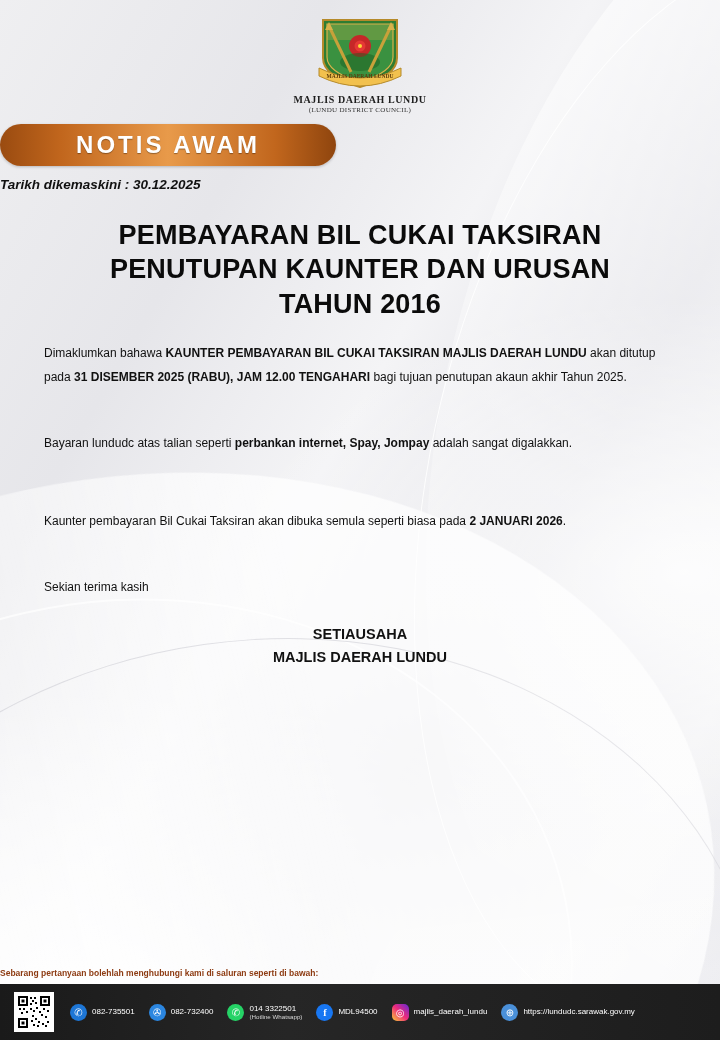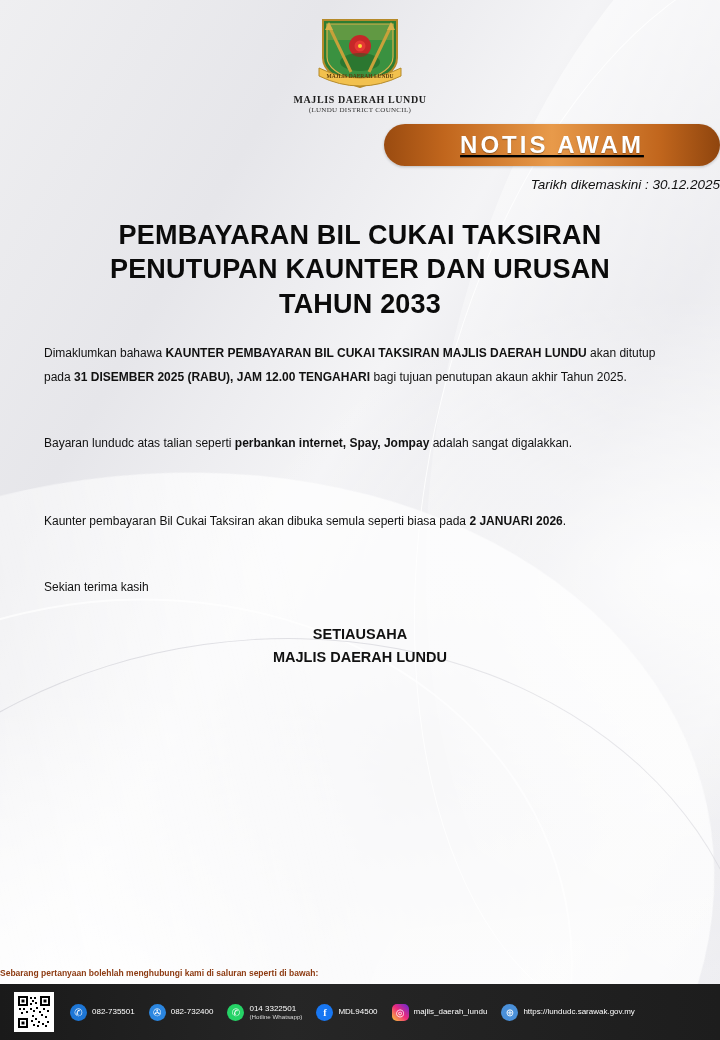--- a/index.html
+++ b/index.html
@@ -94,45 +94,44 @@
   .logo-sub .eng {
     font-size: 7px;
     font-weight: normal;
     letter-spacing: 0.3px;
     color: #333;
   }
 
   
   .banner-wrap {
     display: flex;
-    justify-content: flex-end;
+    justify-content: flex-start;
     margin-top: 10px;
-    text-decoration: underline;
   }
   .banner {
     width: 336px;
     height: 42px;
     border-radius: 21px;
     background: linear-gradient(90deg, #9a4b10 0%, #c1661d 18%, #e89a4a 50%, #c1661d 82%, #8f450e 100%);
     color: #ffffff;
     display: flex;
     align-items: center;
     justify-content: center;
     font-size: 24px;
     font-weight: bold;
     letter-spacing: 3px;
     text-shadow: 0 1px 1px rgba(0,0,0,0.35);
     box-shadow: 0 1px 3px rgba(0,0,0,0.22);
   }
 
   .updated {
     margin-top: 11px;
-    text-align: right;
+    text-align: left;
     font-size: 13.5px;
-    font-weight: normal;
+    font-weight: bold;
     font-style: italic;
     color: #111;
   }
 
   
   .title {
     margin: 26px 52px 0 52px;
     text-align: center;
     font-size: 27px;
     font-weight: bold;
@@ -275,21 +274,21 @@
 
     <div class="banner-wrap">
       <div class="banner">NOTIS AWAM</div>
     </div>
 
     <div class="updated">Tarikh dikemaskini : 30.12.2025</div>
 
     <div class="title">
       <div>PEMBAYARAN BIL CUKAI TAKSIRAN</div>
       <div>PENUTUPAN KAUNTER DAN URUSAN</div>
-      <div>TAHUN 2033</div>
+      <div>TAHUN 2016</div>
     </div>
 
     <div class="body-block">
       <span>Dimaklumkan bahawa </span><b>KAUNTER PEMBAYARAN BIL CUKAI TAKSIRAN MAJLIS DAERAH LUNDU</b><span> akan ditutup pada </span><b>31 DISEMBER 2025 (RABU), JAM 12.00 TENGAHARI</b><span> bagi tujuan penutupan akaun akhir Tahun 2025.</span>
     </div>
 
     <div class="para-gap"></div>
 
     <div class="body-block">
       <span>Bayaran lundudc atas talian seperti </span><b>perbankan internet, Spay, Jompay</b><span> adalah sangat digalakkan.</span>

